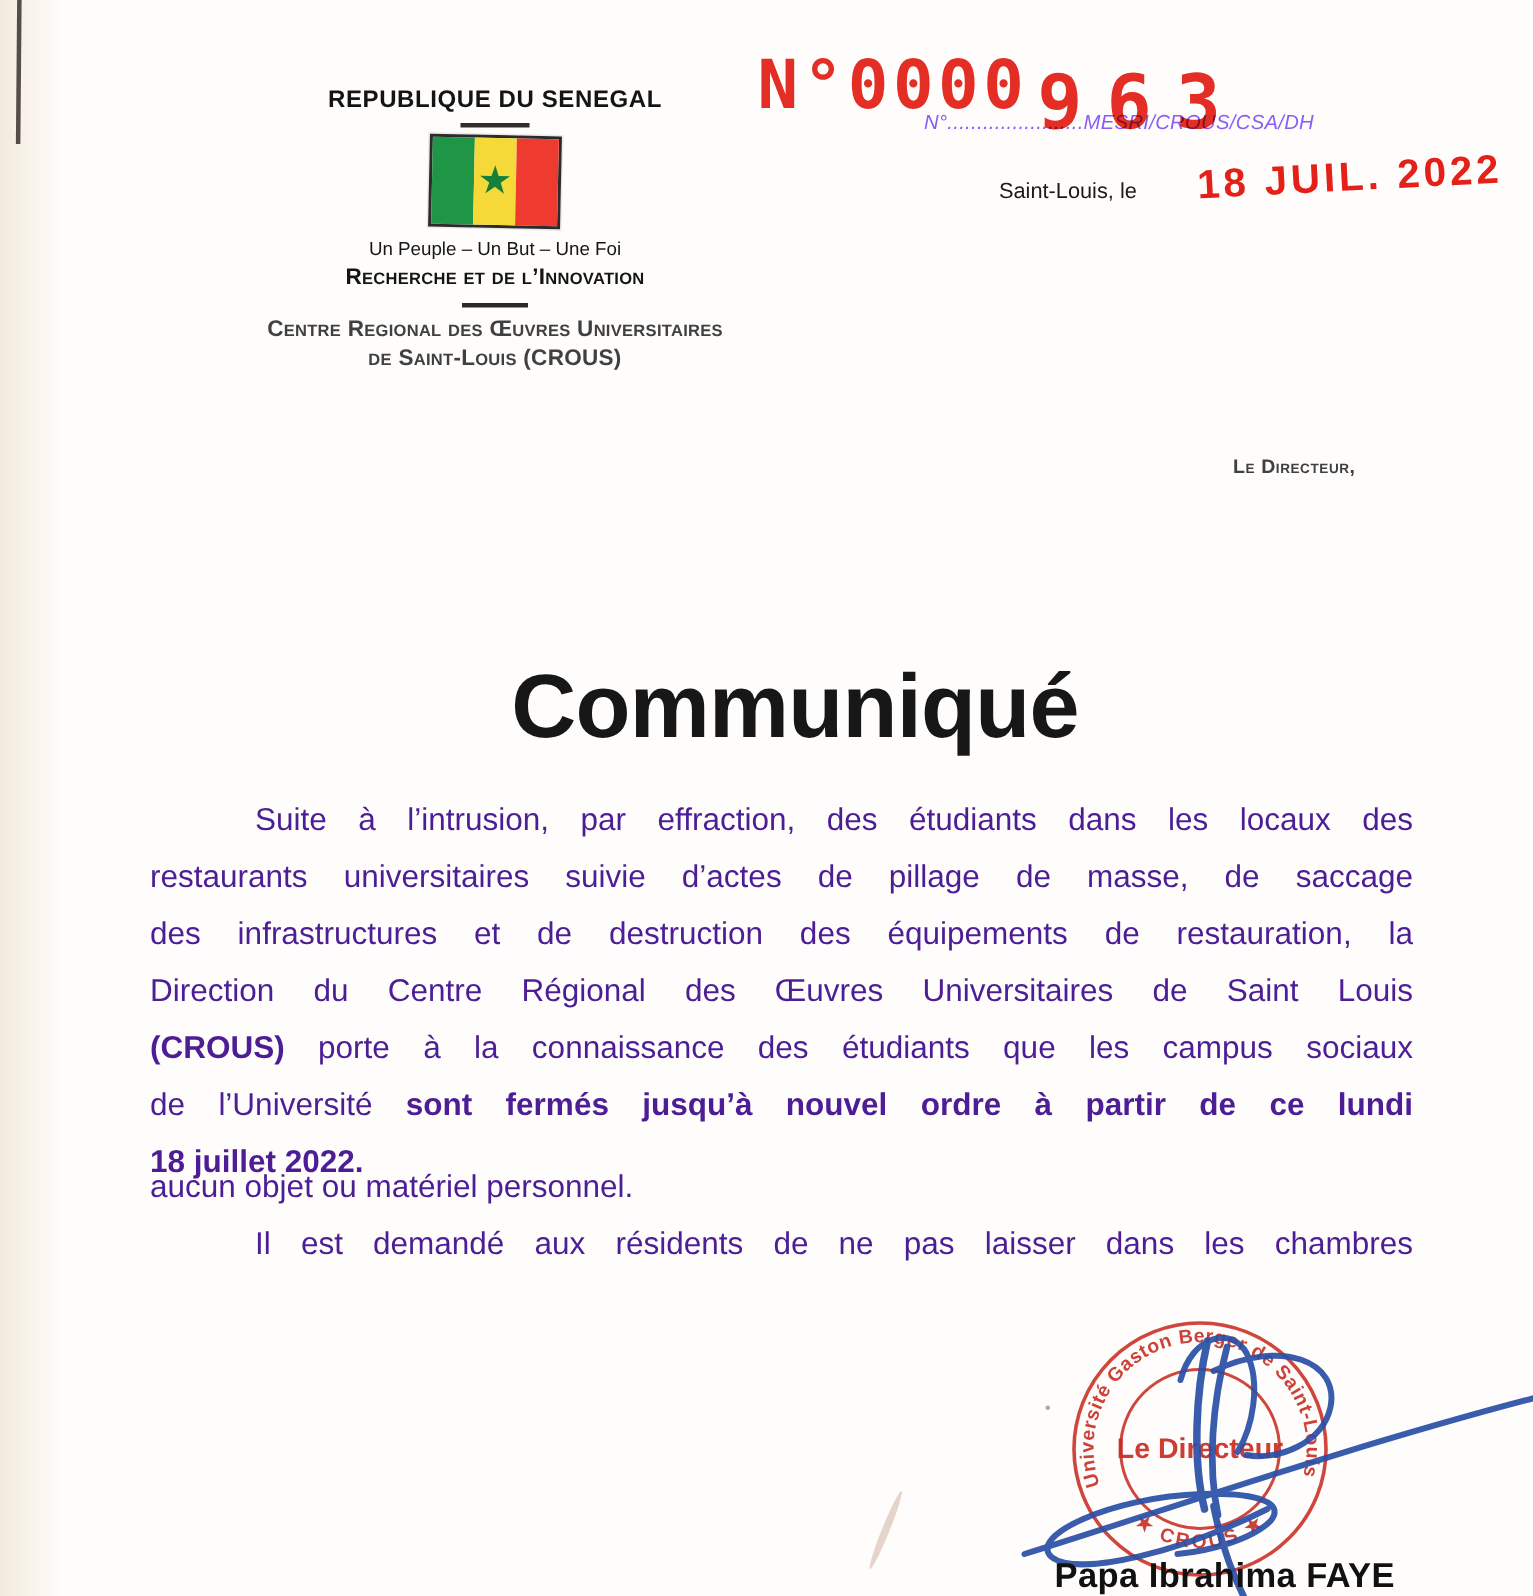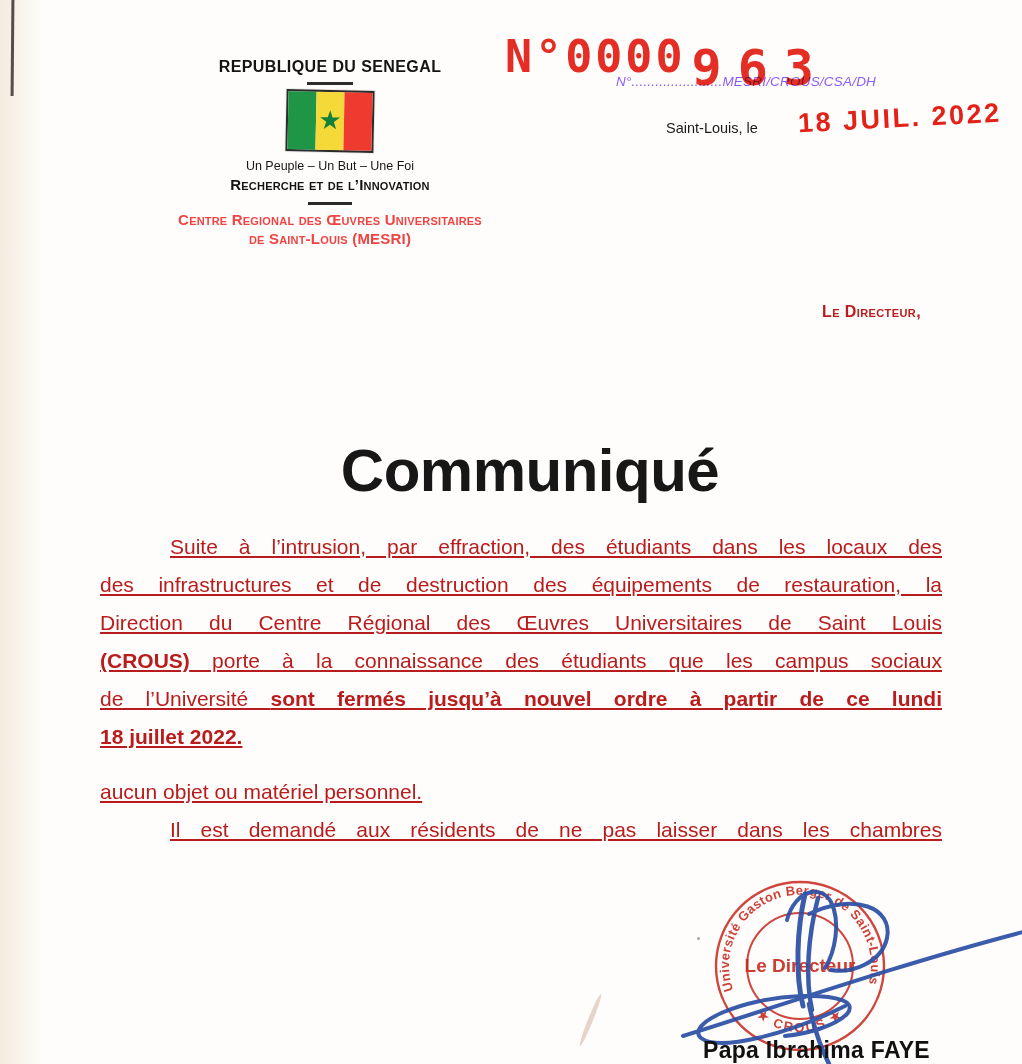--- a/index.html
+++ b/index.html
@@ -49,21 +49,21 @@
     font-size: 26px; line-height: 1;
   }
   .motto { margin-top: 7px; font-size: 12.5px; color: #161616; }
   .ministry {
     margin-top: 2px; font-size: 15px; font-weight: bold; line-height: 19px;
     font-variant: small-caps; letter-spacing: 0.2px; color: #141414;
   }
   .rule-sm2 { width: 44px; height: 3px; background: #2a2a2a; margin: 8px auto 5px auto; }
   .crous {
     font-size: 15px; font-weight: bold; line-height: 19px;
-    font-variant: small-caps; letter-spacing: 0.2px; color: #ef4444;
+    font-variant: small-caps; letter-spacing: 0.2px; color: #404040;
   }
 
   
   .stamp-number {
     position: absolute; left: 505px; top: 34px;
     font-family: "DejaVu Sans Mono", monospace; font-weight: bold;
     color: #e32119; display: flex; align-items: flex-start;
     mix-blend-mode: multiply; opacity: 0.95;
   }
   .stamp-number .pre { font-size: 45px; letter-spacing: 3px; line-height: 1; }
@@ -74,31 +74,31 @@
   }
   .dateline { position: absolute; left: 666px; top: 120px; font-size: 14.5px; color: #1a1a1a; }
   .date-stamp {
     position: absolute; left: 798px; top: 103px;
     font-size: 27px; font-weight: bold; color: #e32119;
     letter-spacing: 2.5px; transform: rotate(-3deg);
     white-space: nowrap;
   }
   .director {
     position: absolute; left: 822px; top: 303px;
-    font-size: 16px; font-weight: bold; font-variant: small-caps;
-    letter-spacing: 0.4px; color: #b91c1c;
+    font-size: 13px; font-weight: bold; font-variant: small-caps;
+    letter-spacing: 0.4px; color: #404040;
   }
 
   
   .doc-title {
     position: absolute; left: 0; top: 436px; width: 1060px;
     text-align: center; font-size: 60px; font-weight: bold;
     letter-spacing: -0.5px; color: #171717;
   }
-  .para { position: absolute; left: 100px; width: 842px; font-size: 21px; color: #b91c1c; text-decoration: underline; }
+  .para { position: absolute; left: 100px; width: 842px; font-size: 21px; color: #4c1d95; }
   .para-1 { top: 528px; }
   .para-2 { top: 773px; }
   .para .line { line-height: 38px; white-space: normal; }
   .para .line.jl { text-align: justify; text-align-last: justify; }
   .para .line.ind { padding-left: 70px; }
   .para .b { font-weight: bold; }
 
   
   .sign-wrap { position: absolute; left: 655px; top: 854px; width: 368px; height: 210px; }
   .signatory {
@@ -130,37 +130,38 @@
       </div>
       <div class="stripe" style="background:#ef3a30;"></div>
     </div>
     <div class="motto">Un Peuple – Un But – Une Foi</div>
     <div class="ministry">
       <div>Recherche et de l’Innovation</div>
     </div>
     <div class="rule-sm2"></div>
     <div class="crous">
       <div>Centre Regional des Œuvres Universitaires</div>
-      <div>de Saint-Louis (MESRI)</div>
+      <div>de Saint-Louis (CROUS)</div>
     </div>
   </div>
 
   <div class="ref-line">N°.......................MESRI/CROUS/CSA/DH</div>
   <div class="stamp-number">
     <span class="pre">N°0000</span>
     <span class="suf">963</span>
   </div>
   <div class="dateline">Saint-Louis, le</div>
   <div class="date-stamp">18 JUIL. 2022</div>
   <div class="director">Le Directeur,</div>
 
   <div class="doc-title">Communiqué</div>
 
   <div class="para para-1">
       <div class="line jl ind"><span>Suite à l’intrusion, par effraction, des étudiants dans les locaux des</span></div>
+      <div class="line jl"><span>restaurants universitaires suivie d’actes de pillage de masse, de saccage</span></div>
       <div class="line jl"><span>des infrastructures et de destruction des équipements de restauration, la</span></div>
       <div class="line jl"><span>Direction du Centre Régional des Œuvres Universitaires de Saint Louis</span></div>
       <div class="line jl"><span class="b">(CROUS)</span><span> porte à la connaissance des étudiants que les campus sociaux</span></div>
       <div class="line jl"><span>de l’Université </span><span class="b">sont fermés jusqu’à nouvel ordre à partir de ce lundi</span></div>
       <div class="line"><span class="b">18 juillet 2022.</span></div>
     </div>
   <div class="para para-2">
       <div class="line"><span>aucun objet ou matériel personnel.</span></div>
       <div class="line jl ind"><span>Il est demandé aux résidents de ne pas laisser dans les chambres</span></div>
     </div>

